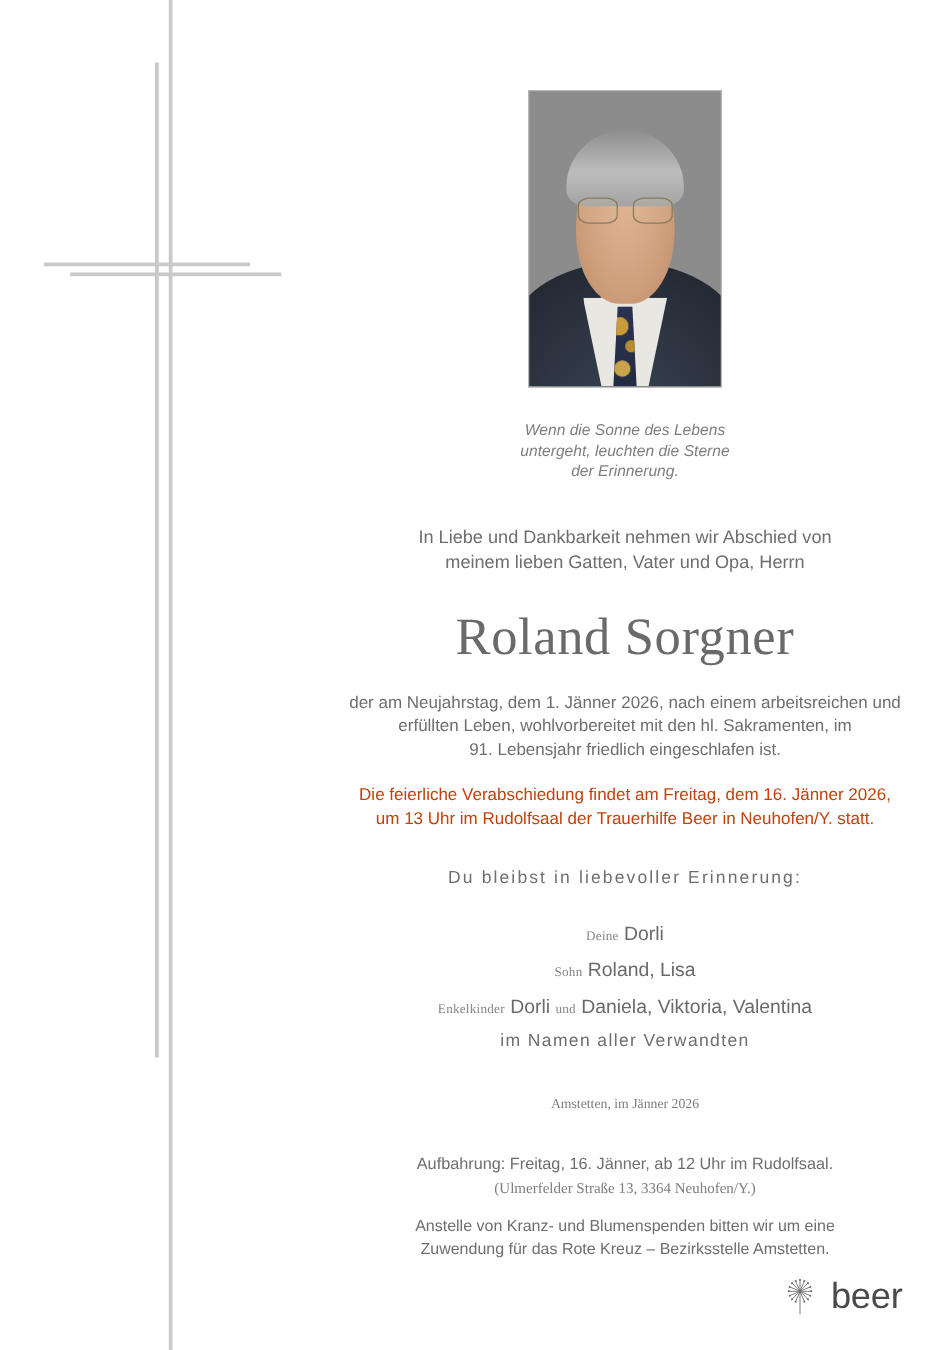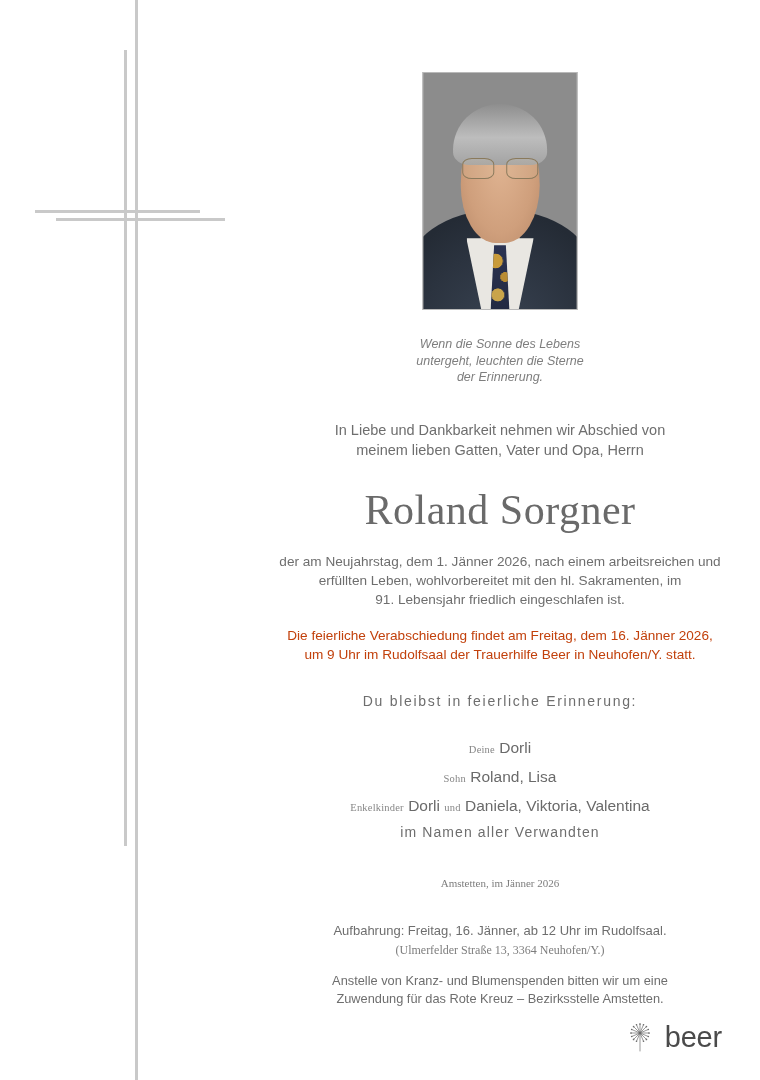--- a/index.html
+++ b/index.html
@@ -349,24 +349,24 @@
   <div class="deceased-name">Roland Sorgner</div>
 
   <div class="bio">
     <div>der am Neujahrstag, dem 1. Jänner 2026, nach einem arbeitsreichen und</div>
     <div>erfüllten Leben, wohlvorbereitet mit den hl. Sakramenten, im</div>
     <div>91. Lebensjahr friedlich eingeschlafen ist.</div>
   </div>
 
   <div class="ceremony">
     <div>Die feierliche Verabschiedung findet am Freitag, dem 16. Jänner 2026,</div>
-    <div>um 9 Uhr im Rudolfsaal der Trauerhilfe Beer in Neuhofen/Y. statt.</div>
-  </div>
-
-  <div class="remember-heading">Du bleibst in feierliche Erinnerung:</div>
+    <div>um 13 Uhr im Rudolfsaal der Trauerhilfe Beer in Neuhofen/Y. statt.</div>
+  </div>
+
+  <div class="remember-heading">Du bleibst in liebevoller Erinnerung:</div>
 
   <div id="survivors">
     <div class="survivor-row">
       <span class="rel-label">Deine</span>
       <span>Dorli</span>
     </div>
     <div class="survivor-row">
       <span class="rel-label">Sohn</span>
       <span>Roland, Lisa</span>
     </div>

